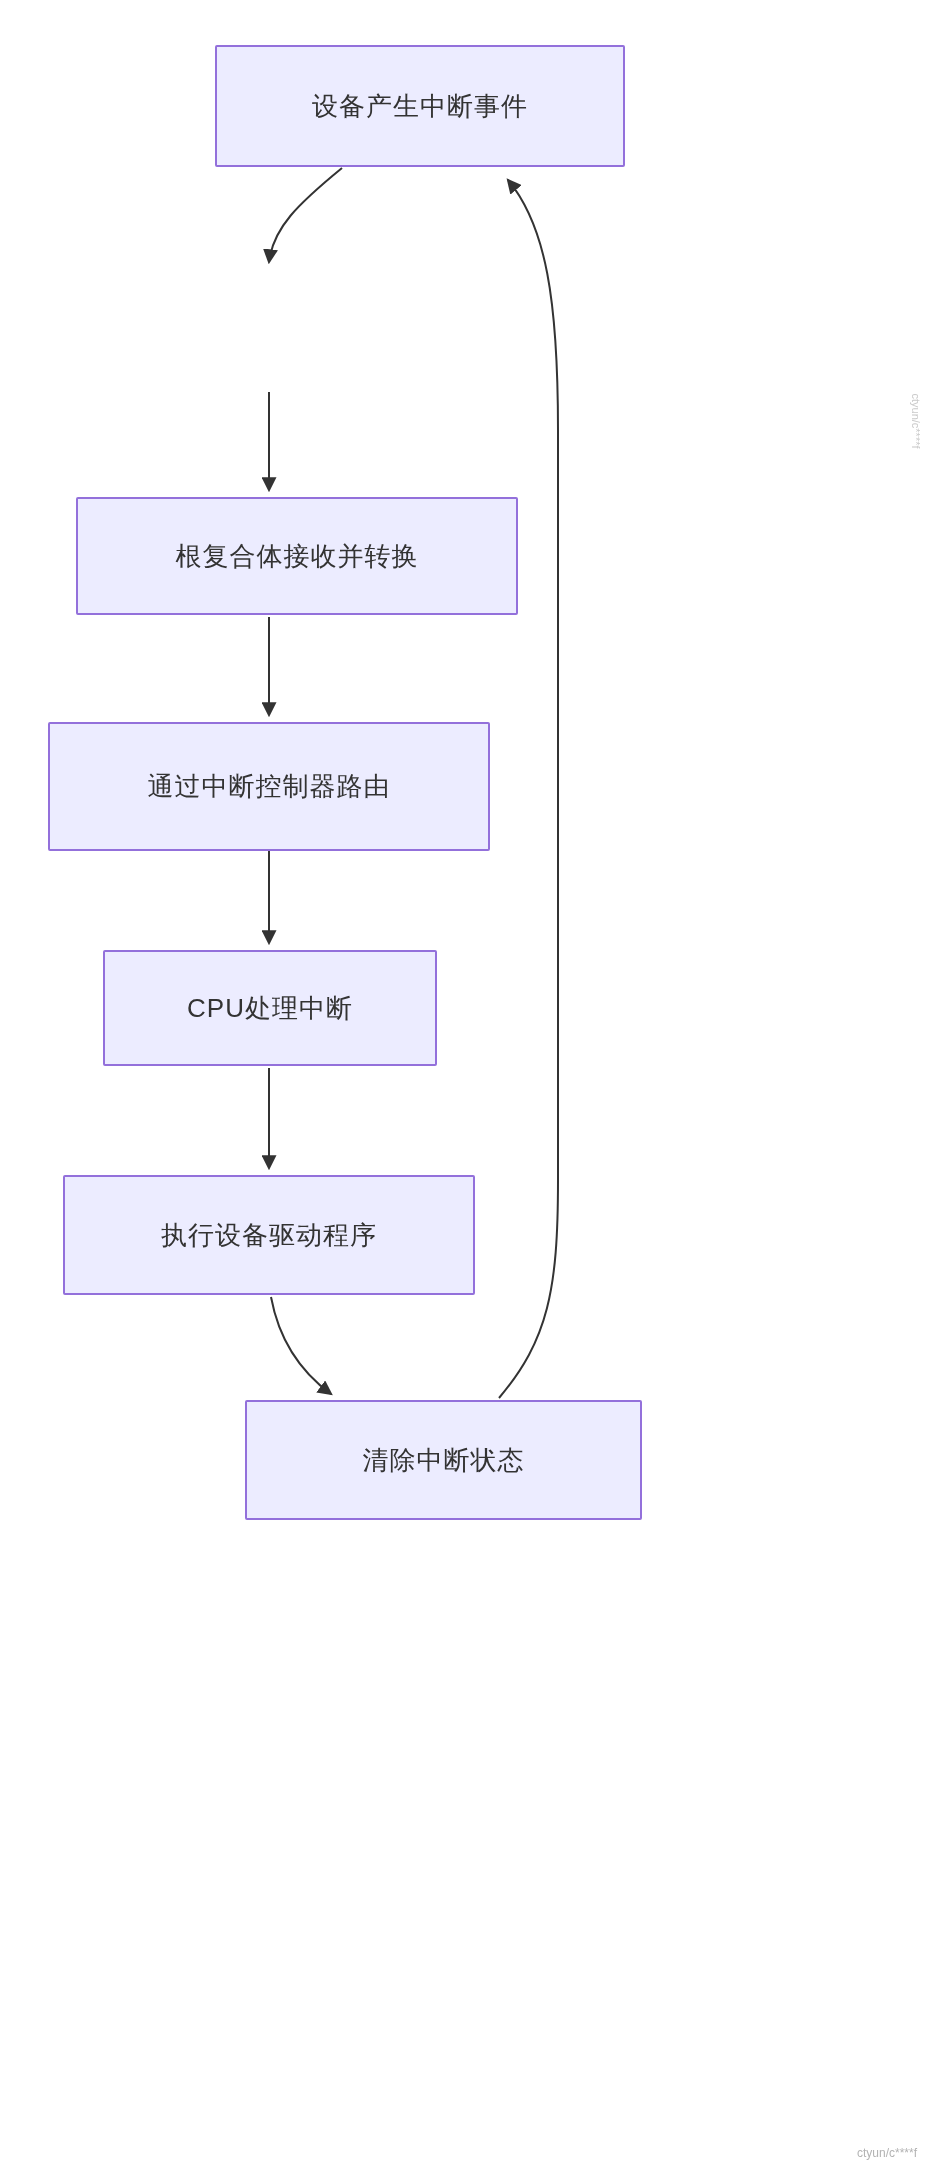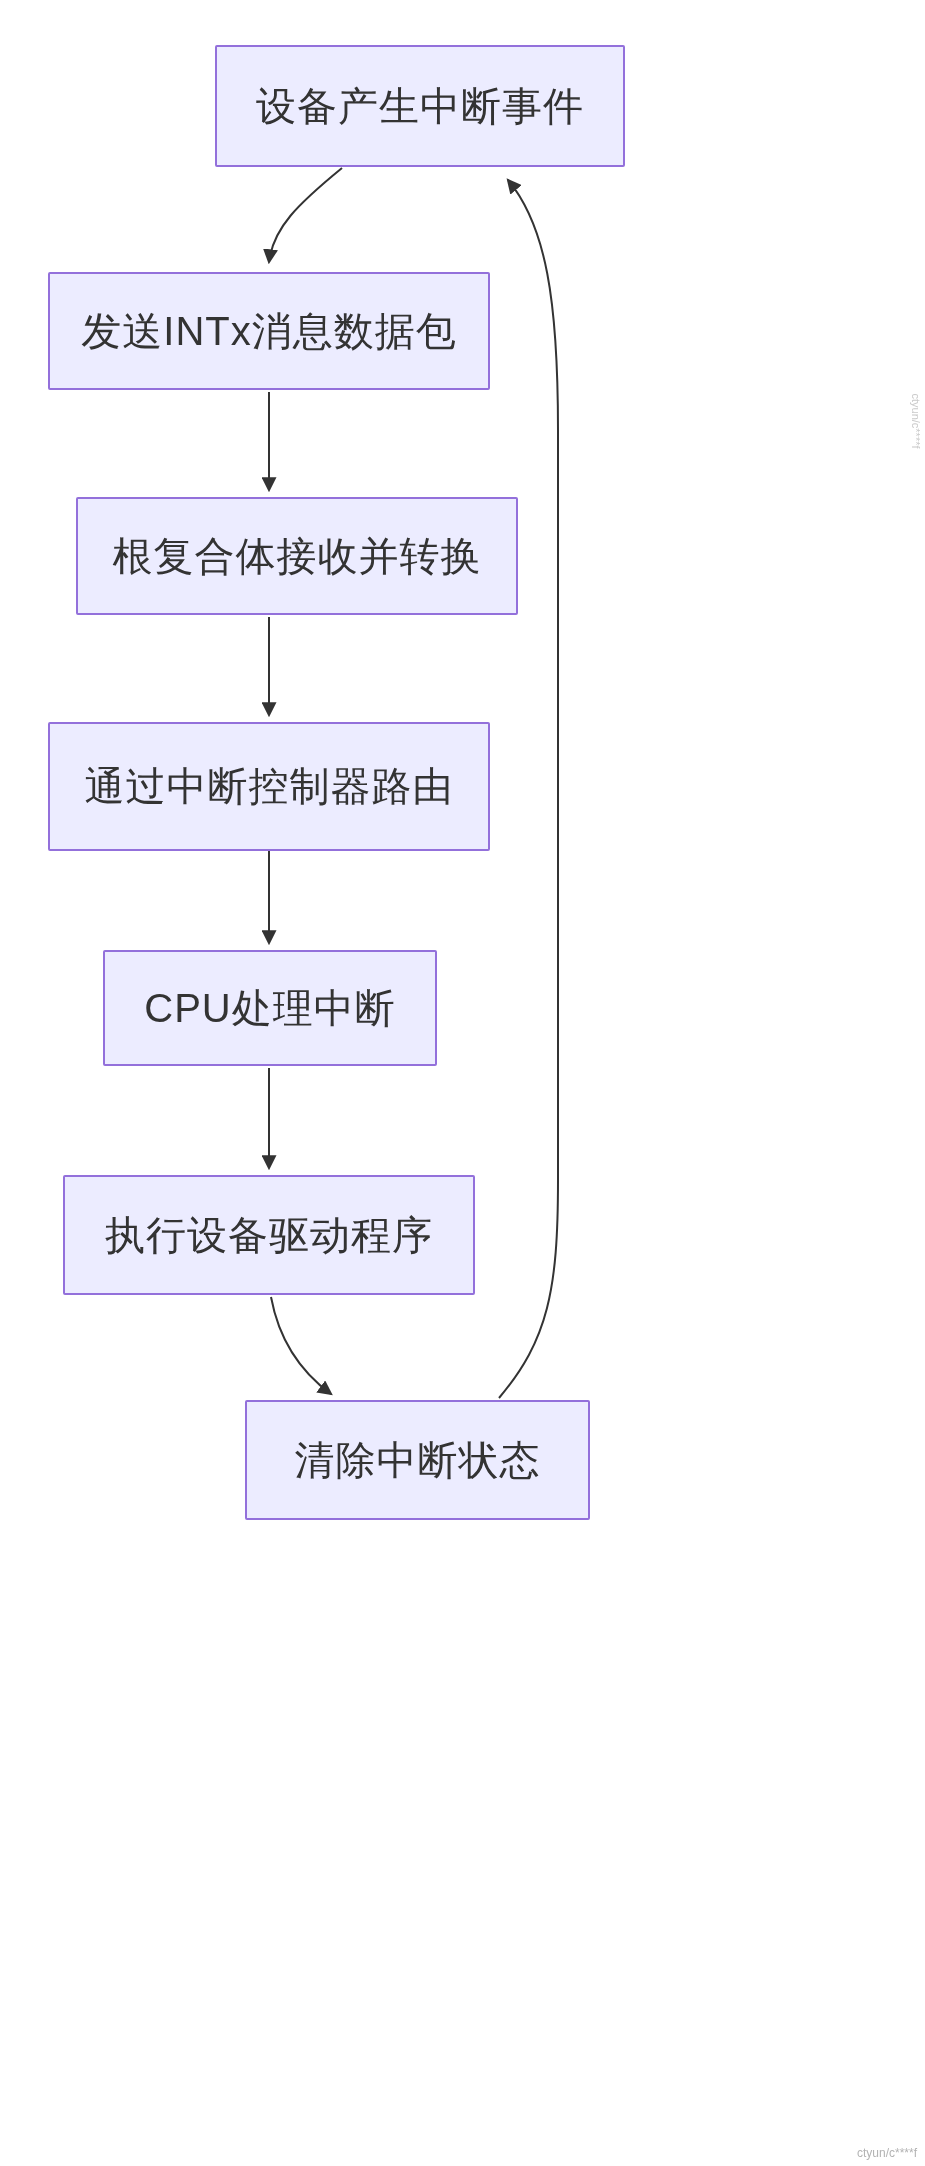--- a/index.html
+++ b/index.html
@@ -26,32 +26,32 @@
   .node {
     position: absolute;
     box-sizing: border-box;
     background: #ECECFF;
     border: 2px solid #9370DB;
     border-radius: 2px;
     display: flex;
     align-items: center;
     justify-content: center;
     color: #333333;
-    font-size: 40px;
+    font-size: 26px;
     font-weight: 400;
     letter-spacing: 1px;
     text-align: center;
   }
   .node-a { left: 215px; top: 45px;   width: 410px; height: 122px; }
   .node-b { left: 48px;  top: 272px;  width: 442px; height: 118px; }
   .node-c { left: 48px;  top: 497px;  width: 442px; height: 118px; margin-left: 28px; }
   .node-d { left: 48px;  top: 722px;  width: 442px; height: 129px; }
   .node-e { left: 103px; top: 950px;  width: 334px; height: 116px; }
   .node-f { left: 63px;  top: 1175px; width: 412px; height: 120px; }
-  .node-g { left: 245px; top: 1400px; width: 345px; height: 120px; }
+  .node-g { left: 245px; top: 1400px; width: 397px; height: 120px; }
   .watermark-br {
     position: absolute;
     right: 8px;
     bottom: 6px;
     font-size: 12px;
     color: #b3b3b3;
   }
   .watermark-side {
     position: absolute;
     right: -18px;
@@ -87,23 +87,20 @@
 
     <path d="M 271 1297 C 279 1340, 301 1372, 331 1394" fill="none" stroke="#333333" stroke-width="2" marker-end="url(#arrowhead)"></path>
 
     <path d="M 499 1398 C 548 1340, 558 1290, 558 1180 C 558 950, 558 650, 558 430 C 558 300, 546 226, 508 180" fill="none" stroke="#333333" stroke-width="2" marker-end="url(#arrowhead)"></path>
   </svg>
 
   <div class="node node-a">
     <span>设备产生中断事件</span>
   </div>
 
-  <div class="node node-b">
-    <span>发送INTx消息数据包</span>
-  </div>
 
   <div class="node node-c">
     <span>根复合体接收并转换</span>
   </div>
 
   <div class="node node-d">
     <span>通过中断控制器路由</span>
   </div>
 
   <div class="node node-e">

